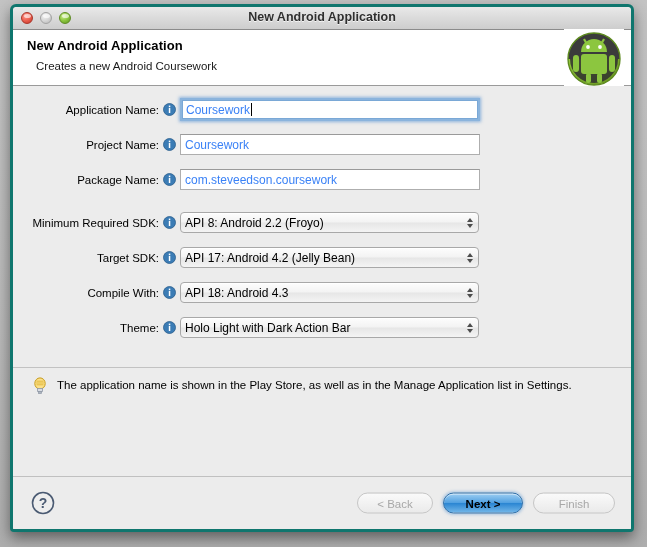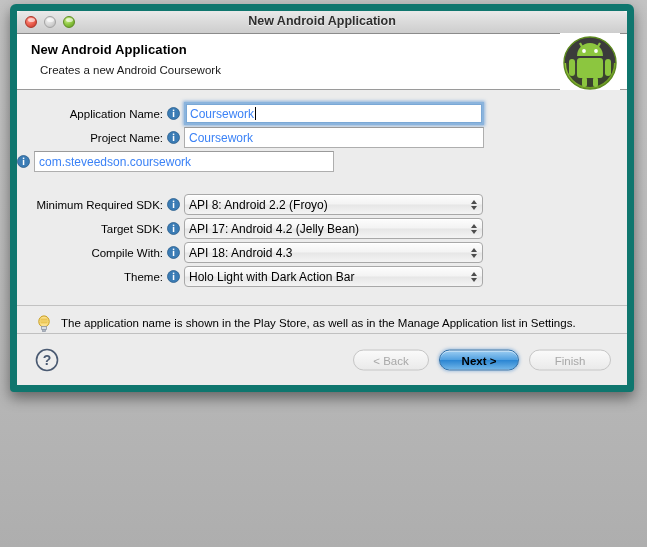--- a/index.html
+++ b/index.html
@@ -10,22 +10,22 @@
     font-family: "Liberation Sans", sans-serif;
   }
   body {
     background: linear-gradient(180deg,#c3c3c3 0%,#b9b9b9 60%,#aeaeae 100%);
   }
 
   
   #window {
     position: absolute;
     left: 10px; top: 4px;
-    width: 624px; height: 388px;
-    border: 7px solid #0f766e;
+    width: 624px; height: 528px;
+    border: 3px solid #0f766e;
     border-radius: 6px 6px 4px 4px;
     background: #ececec;
     box-shadow: 0 6px 14px rgba(0,0,0,.45), 0 1px 0 rgba(255,255,255,.6) inset;
     overflow: hidden;
     display: flex; flex-direction: column;
   }
 
   
   #titlebar {
     height: 23px; flex: 0 0 23px;
@@ -86,21 +86,21 @@
     flex: 1 1 auto;
     background: #ececec;
     position: relative;
     display: flex; flex-direction: column;
   }
   #form {
     padding: 12px 0 0 0;
   }
   .row {
     display: flex; align-items: center;
-    height: 23px; margin-bottom: 1px; border-radius: 8px;
+    height: 23px; margin-bottom: 12px; border-radius: 8px;
   }
   .row.gap { margin-top: 20px; }
   .label {
     width: 150px; text-align: right;
     font-size: 11.5px; color: #000;
     padding-right: 4px;
     white-space: nowrap;
   }
   .infoicon {
     width: 13px; height: 13px; flex: 0 0 13px;
@@ -285,20 +285,21 @@
           <circle cx="6.5" cy="6.5" r="6" fill="#3b7cb5" stroke="#2a5d8c" stroke-width=".8"></circle>
           <rect x="5.8" y="5" width="1.5" height="5" fill="#fff"></rect>
           <rect x="5.8" y="2.6" width="1.5" height="1.6" fill="#fff"></rect>
         </svg>
         <div class="tfield">
           <span>Coursework</span>
         </div>
       </div>
 
       <div class="row">
+        <div class="label">Package Name:</div>
         <svg class="infoicon" viewBox="0 0 13 13">
           <circle cx="6.5" cy="6.5" r="6" fill="#3b7cb5" stroke="#2a5d8c" stroke-width=".8"></circle>
           <rect x="5.8" y="5" width="1.5" height="5" fill="#fff"></rect>
           <rect x="5.8" y="2.6" width="1.5" height="1.6" fill="#fff"></rect>
         </svg>
         <div class="tfield">
           <span>com.steveedson.coursework</span>
         </div>
       </div>
 

